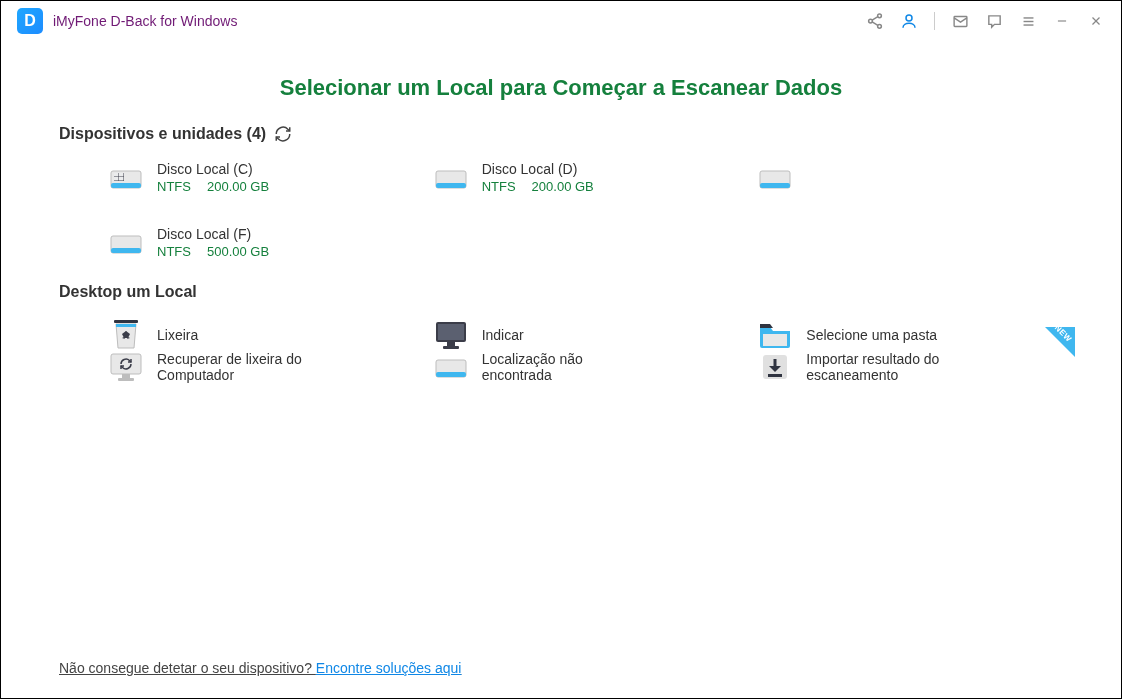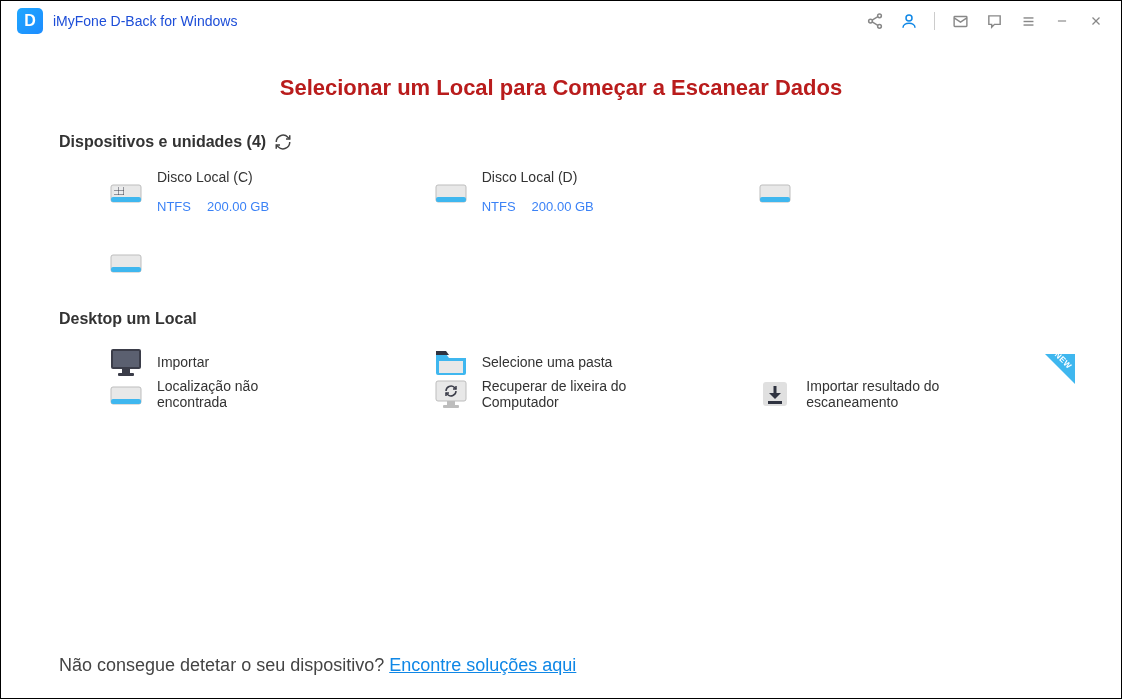--- a/index.html
+++ b/index.html
@@ -26,21 +26,21 @@
   display: flex;
   align-items: center;
   justify-content: center;
   color: #fff;
   font-weight: bold;
   font-size: 16px;
   margin-right: 10px;
 }
 .app-title {
   font-size: 14px;
-  color: #1d4ed8;
+  color: #701a75;
 }
 .titlebar-spacer { flex: 1; }
 .titlebar-actions {
   display: flex;
   align-items: center;
   gap: 16px;
 }
 .tb-icon {
   width: 18px;
   height: 18px;
@@ -51,33 +51,33 @@
   color: #888;
 }
 .tb-icon.accent { color: #0f87e6; }
 .tb-sep {
   width: 1px;
   height: 18px;
   background: #ccc;
 }
 .page-title {
   text-align: center;
-  color: #b91c1c;
+  color: #15803d;
   font-size: 22px;
   font-weight: 600;
   margin-top: 34px;
 }
 .content {
   padding: 0 58px;
 }
 .section-header {
   display: flex;
   align-items: flex-end;
   gap: 8px;
-  margin-top: 32px;
+  margin-top: 24px;
   margin-bottom: 18px;
   font-size: 16px;
   color: #333;
   font-weight: 600;
 }
 .section-header.plain { font-weight: 600; }
 .refresh-icon {
   width: 18px;
   height: 18px;
   cursor: pointer;
@@ -101,29 +101,29 @@
   width: 34px;
   height: 32px;
   flex-shrink: 0;
   display: flex;
   align-items: center;
   justify-content: center;
 }
 .item-text {
   display: flex;
   flex-direction: column;
-  gap: 14px;
+  gap: 2px;
 }
 .item-name {
   font-size: 14px;
   color: #333;
 }
 .item-sub {
   font-size: 13px;
-  color: #3b82f6;
+  color: #15803d;
 }
 .item-sub .fs { display: inline-block; margin-right: 16px; }
 .new-badge {
   position: absolute;
   top: -24px;
   right: -12px;
   width: 0;
   height: 0;
   border-left: 30px solid transparent;
   border-top: 30px solid #3fb7ef;
@@ -135,22 +135,23 @@
   transform: rotate(45deg);
   font-size: 8px;
   color: #fff;
   font-weight: bold;
   letter-spacing: 0.5px;
 }
 .footer {
   position: absolute;
   bottom: 22px;
   left: 58px;
-  font-size: 18px;
+  font-size: 14px;
   color: #444;
+  text-decoration: underline;
 }
 .footer a {
   color: #0f87e6;
   text-decoration: underline;
   cursor: pointer;
 }
 svg { display: block; }
 </style>
 </head>
 <body>
@@ -267,71 +268,77 @@
       </div>
     </div>
 
     <div class="item">
       <div class="item-icon">
         <svg width="34" height="30" viewBox="0 0 34 30">
             <rect x="2" y="8" width="30" height="17" rx="2" fill="#e8e8e8" stroke="#bdbdbd"></rect>
             <rect x="2" y="20" width="30" height="5" rx="2" fill="#3fb7ef"></rect>
           </svg>
       </div>
+      <div class="item-text">
+        <span class="item-name">Disco Local (F)</span>
+        <span class="item-sub"><span class="fs">NTFS</span><span>500.00 GB</span></span>
+      </div>
     </div>
   </div>
 
   <div class="section-header plain">
     <span>Desktop um Local</span>
   </div>
 
   <div class="grid">
+    <div class="item">
+      <div class="item-icon">
+        <svg width="32" height="34" viewBox="0 0 32 34">
+            <rect x="4" y="2" width="24" height="3" rx="1" fill="#2f3340"></rect>
+            <path d="M6 6h20l-2 24H8z" fill="#e8e8e8" stroke="#bdbdbd"></path>
+            <rect x="6" y="6" width="20" height="3" fill="#3fb7ef"></rect>
+            <path d="M12 16l4-3 4 3-2 4h-4z" fill="#3b3d49"></path>
+            <path d="M16 13l-2 3h4z M12 20l2-1 1 2z M20 20l-2-1-1 2z" fill="#3b3d49"></path>
+          </svg>
+      </div>
+      <div class="item-text">
+        <span class="item-name">Lixeira</span>
+      </div>
+    </div>
 
     <div class="item">
       <div class="item-icon">
         <svg width="34" height="32" viewBox="0 0 34 32">
             <rect x="2" y="3" width="30" height="20" rx="2" fill="#3b3d49"></rect>
             <rect x="4" y="5" width="26" height="16" fill="#5b6070"></rect>
             <rect x="13" y="23" width="8" height="4" fill="#3b3d49"></rect>
             <rect x="9" y="27" width="16" height="3" rx="1" fill="#3b3d49"></rect>
           </svg>
       </div>
       <div class="item-text">
-        <span class="item-name">Importar</span>
+        <span class="item-name">Indicar</span>
       </div>
     </div>
 
     <div class="item">
       <div class="item-icon">
         <svg width="34" height="30" viewBox="0 0 34 30">
             <path d="M2 7h10l3 4h17v15a2 2 0 0 1-2 2H4a2 2 0 0 1-2-2z" fill="#3fb7ef"></path>
             <path d="M2 4h10l3 4H2z" fill="#2f3340"></path>
             <rect x="5" y="14" width="24" height="12" fill="#e8e8e8"></rect>
           </svg>
       </div>
       <div class="item-text">
         <span class="item-name">Selecione uma pasta</span>
       </div>
     </div>
   </div>
 
 
   <div class="grid">
-    <div class="item">
-      <div class="item-icon">
-        <svg width="34" height="30" viewBox="0 0 34 30">
-            <rect x="2" y="8" width="30" height="17" rx="2" fill="#e8e8e8" stroke="#bdbdbd"></rect>
-            <rect x="2" y="20" width="30" height="5" rx="2" fill="#3fb7ef"></rect>
-          </svg>
-      </div>
-      <div class="item-text" style="max-width:160px">
-        <span class="item-name">Localização não encontrada</span>
-      </div>
-    </div>
-
     <div class="item">
       <div class="item-icon">
         <svg width="34" height="32" viewBox="0 0 34 32">
             <rect x="2" y="3" width="30" height="20" rx="2" fill="#e8e8e8" stroke="#bdbdbd"></rect>
             <rect x="13" y="23" width="8" height="4" fill="#bdbdbd"></rect>
             <rect x="9" y="27" width="16" height="3" rx="1" fill="#bdbdbd"></rect>
             <g transform="translate(11,7)">
               <path d="M1 6a5 5 0 0 1 8.5-3.5L11 4" fill="none" stroke="#3b3d49" stroke-width="1.5"></path>
               <polyline points="11,1 11,4 8,4" fill="none" stroke="#3b3d49" stroke-width="1.5"></polyline>
               <path d="M11 6a5 5 0 0 1-8.5 3.5L1 8" fill="none" stroke="#3b3d49" stroke-width="1.5"></path>
@@ -339,20 +346,32 @@
             </g>
           </svg>
       </div>
       <div class="item-text" style="max-width:180px">
         <span class="item-name">Recuperar de lixeira do Computador</span>
       </div>
     </div>
 
     <div class="item">
       <div class="item-icon">
+        <svg width="34" height="30" viewBox="0 0 34 30">
+            <rect x="2" y="8" width="30" height="17" rx="2" fill="#e8e8e8" stroke="#bdbdbd"></rect>
+            <rect x="2" y="20" width="30" height="5" rx="2" fill="#3fb7ef"></rect>
+          </svg>
+      </div>
+      <div class="item-text" style="max-width:160px">
+        <span class="item-name">Localização não encontrada</span>
+      </div>
+    </div>
+
+    <div class="item">
+      <div class="item-icon">
         <svg width="30" height="30" viewBox="0 0 30 30">
             <rect x="3" y="3" width="24" height="24" rx="3" fill="#e0e0e0"></rect>
             <path d="M15 7v10" stroke="#2f3340" stroke-width="3"></path>
             <path d="M9 14l6 6 6-6z" fill="#2f3340"></path>
             <rect x="8" y="22" width="14" height="3" fill="#2f3340"></rect>
           </svg>
       </div>
       <div class="item-text" style="max-width:160px">
         <span class="item-name">Importar resultado do escaneamento</span>
       </div>

